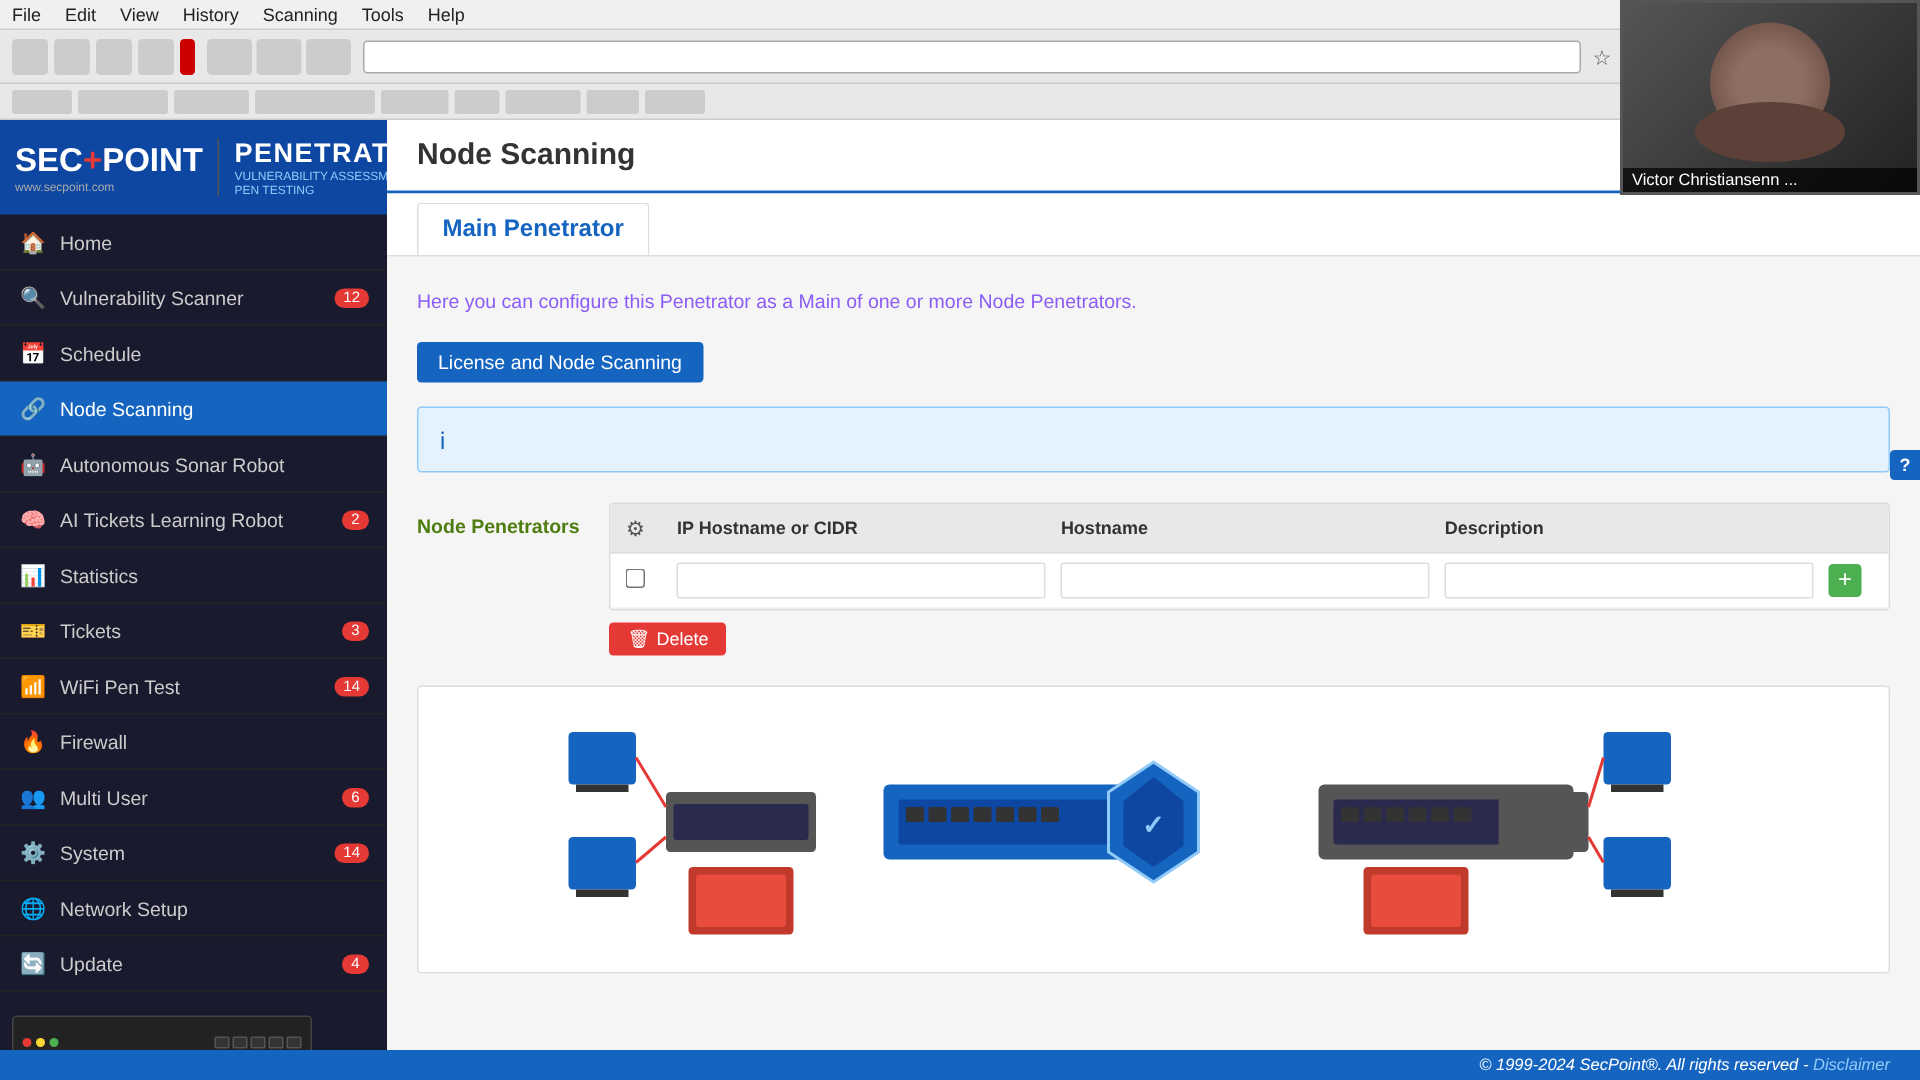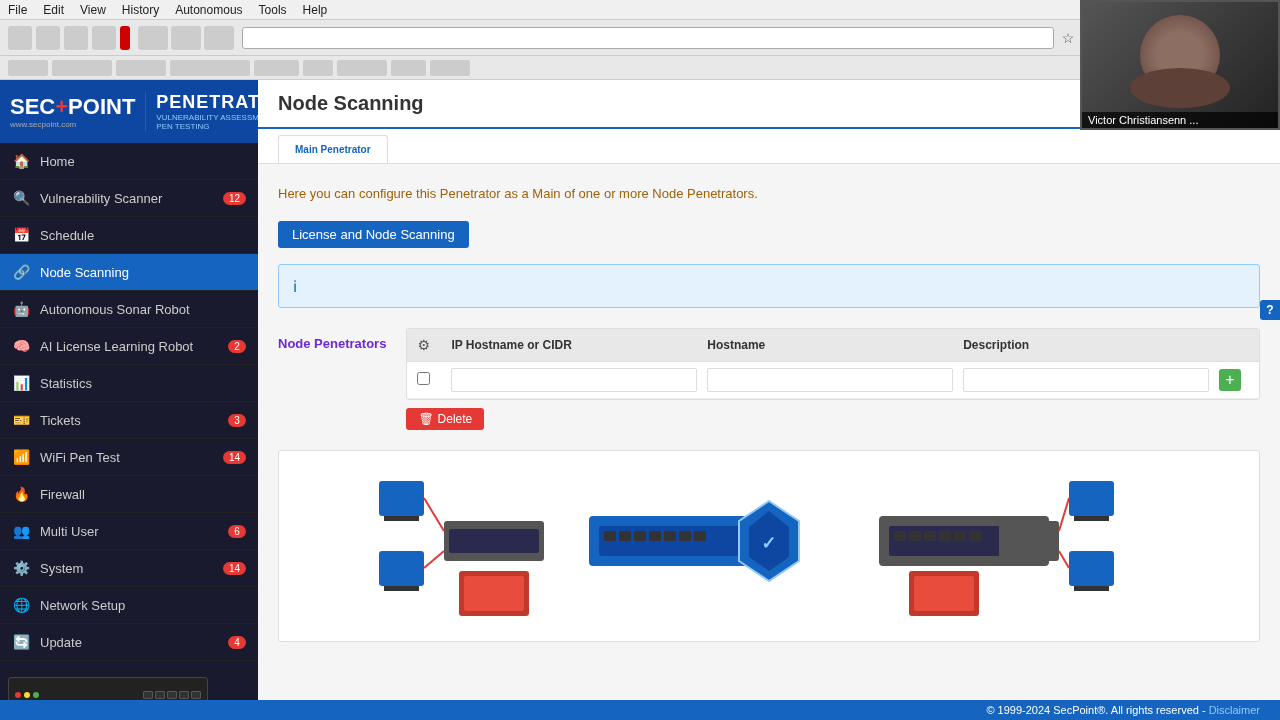--- a/index.html
+++ b/index.html
@@ -41,35 +41,35 @@
     
     .content-area { flex: 1; background: #f5f5f5; overflow-y: auto; }
 
     
     .page-header { background: white; padding: 12px 20px; border-bottom: 2px solid #1565c0; }
     .page-title { font-size: 20px; color: #333; font-weight: bold; }
 
     
     .tabs-container { background: white; padding: 0 20px; border-bottom: 1px solid #ddd; }
     .tabs { display: flex; gap: 2px; }
-    .tab { padding: 8px 16px; border: 1px solid #ddd; border-bottom: none; background: #f0f0f0; cursor: pointer; font-size: 10px; color: #555; border-radius: 3px 3px 0 0; margin-top: 6px; }
+    .tab { padding: 8px 16px; border: 1px solid #ddd; border-bottom: none; background: #f0f0f0; cursor: pointer; font-size: 16px; color: #555; border-radius: 3px 3px 0 0; margin-top: 6px; }
     .tab.active { background: white; color: #1565c0; border-bottom-color: white; font-weight: bold; }
 
     
     .page-content { padding: 20px; }
-    .description { color: #a16207; font-size: 13px; line-height: 1.6; margin-bottom: 16px; }
+    .description { color: #8b5cf6; font-size: 13px; line-height: 1.6; margin-bottom: 16px; }
     .btn-license { background: #1565c0; color: white; border: none; padding: 6px 14px; border-radius: 3px; cursor: pointer; font-size: 13px; margin-bottom: 16px; display: inline-block; }
     .info-box { background: #e3f2fd; border: 1px solid #90caf9; border-radius: 3px; padding: 10px 14px; display: flex; align-items: center; gap: 8px; margin-bottom: 20px; }
     .info-icon { color: #1565c0; font-size: 16px; flex-shrink: 0; }
     .info-text { color: #333; font-size: 12px; }
     .info-label { color: #1565c0; font-weight: bold; }
 
     
     .section-row { display: flex; gap: 20px; align-items: flex-start; }
-    .section-label { font-size: 13px; color: #6d28d9; font-weight: bold; min-width: 100px; padding-top: 8px; }
+    .section-label { font-size: 13px; color: #4d7c0f; font-weight: bold; min-width: 100px; padding-top: 8px; }
     .table-container { flex: 1; border: 1px solid #ddd; border-radius: 3px; background: white; }
     .table-header { display: flex; background: #e8e8e8; padding: 8px 10px; gap: 10px; border-bottom: 1px solid #ddd; align-items: center; }
     .col-icon { width: 24px; }
     .col-ip { flex: 1; font-size: 12px; font-weight: bold; color: #333; }
     .col-hostname { flex: 1; font-size: 12px; font-weight: bold; color: #333; }
     .col-desc { flex: 1; font-size: 12px; font-weight: bold; color: #333; }
     .col-action { width: 30px; }
     .table-row { display: flex; padding: 6px 10px; gap: 10px; align-items: center; border-bottom: 1px solid #eee; }
     .table-input { width: 100%; height: 24px; border: 1px solid #ddd; border-radius: 2px; padding: 0 4px; font-size: 12px; }
     .add-btn { width: 22px; height: 22px; background: #4caf50; color: white; border: none; border-radius: 3px; cursor: pointer; font-size: 16px; display: flex; align-items: center; justify-content: center; }
@@ -80,35 +80,35 @@
 
     
     .diagram-svg { width: 100%; height: 150px; }
 
     
     .video-overlay { position: fixed; top: 0; right: 0; width: 200px; height: 130px; background: #000; border: 2px solid #555; z-index: 100; overflow: hidden; }
     .video-overlay .video-name { position: absolute; bottom: 0; left: 0; right: 0; background: rgba(0,0,0,0.7); color: white; font-size: 11px; padding: 2px 6px; }
     .video-face { width: 100%; height: 100%; background: linear-gradient(135deg, #555, #222); display: flex; align-items: center; justify-content: center; }
 
     
-    .footer { background: #1565c0; color: white; text-align: right; padding: 4px 20px; font-size: 11px; position: fixed; bottom: 0; left: 0; right: 0; height: 20px; }
+    .footer { background: #1565c0; color: white; text-align: right; padding: 4px 20px; font-size: 11px; position: fixed; bottom: 0; left: 0; right: 0; height: 20px; font-style: italic; }
     .footer a { color: #90caf9; text-decoration: none; }
 
     
     .help-btn { position: fixed; right: 0; top: 50%; background: #1565c0; color: white; width: 20px; height: 20px; display: flex; align-items: center; justify-content: center; cursor: pointer; border-radius: 3px 0 0 3px; font-size: 12px; font-weight: bold; }
   </style>
 </head>
 <body>
 
 <div class="browser-menubar">
   <span>File</span>
   <span>Edit</span>
   <span>View</span>
   <span>History</span>
-  <span>Autonomous</span>
+  <span>Scanning</span>
   <span>Tools</span>
   <span>Help</span>
 </div>
 <div class="browser-toolbar">
   <div class="toolbar-btn"></div>
   <div class="toolbar-btn"></div>
   <div class="toolbar-btn"></div>
   <div class="toolbar-btn"></div>
   <div class="toolbar-btn red" style="width:10px;"></div>
   <div style="display:flex;gap:3px;margin:0 4px;">
@@ -172,21 +172,21 @@
       <div class="nav-item active">
         <span class="nav-item-icon">🔗</span>
         <span class="nav-item-label">Node Scanning</span>
       </div>
       <div class="nav-item">
         <span class="nav-item-icon">🤖</span>
         <span class="nav-item-label">Autonomous Sonar Robot</span>
       </div>
       <div class="nav-item">
         <span class="nav-item-icon">🧠</span>
-        <span class="nav-item-label">AI License Learning Robot</span>
+        <span class="nav-item-label">AI Tickets Learning Robot</span>
         <span class="nav-badge">2</span>
       </div>
       <div class="nav-item">
         <span class="nav-item-icon">📊</span>
         <span class="nav-item-label">Statistics</span>
       </div>
       <div class="nav-item">
         <span class="nav-item-icon">🎫</span>
         <span class="nav-item-label">Tickets</span>
         <span class="nav-badge">3</span>

